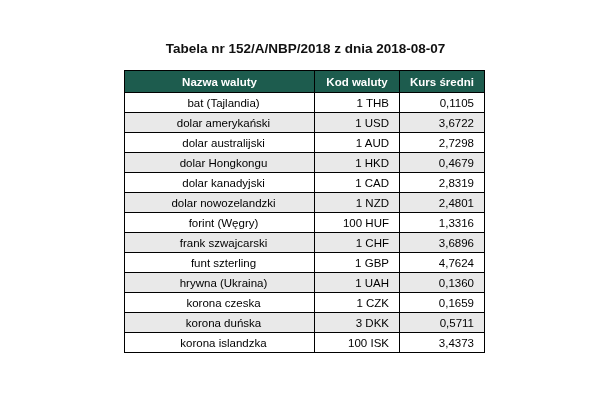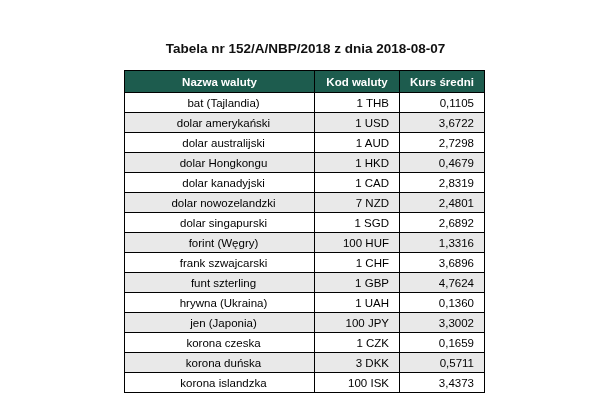--- a/index.html
+++ b/index.html
@@ -118,27 +118,22 @@
           <td class="code">1 HKD</td>
           <td class="rate">0,4679</td>
         </tr>
         <tr>
           <td class="name">dolar kanadyjski</td>
           <td class="code">1 CAD</td>
           <td class="rate">2,8319</td>
         </tr>
         <tr>
           <td class="name">dolar nowozelandzki</td>
-          <td class="code">7 NZD</td>
+          <td class="code">1 NZD</td>
           <td class="rate">2,4801</td>
-        </tr>
-        <tr>
-          <td class="name">dolar singapurski</td>
-          <td class="code">1 SGD</td>
-          <td class="rate">2,6892</td>
         </tr>
         <tr>
           <td class="name">forint (Węgry)</td>
           <td class="code">100 HUF</td>
           <td class="rate">1,3316</td>
         </tr>
         <tr>
           <td class="name">frank szwajcarski</td>
           <td class="code">1 CHF</td>
           <td class="rate">3,6896</td>
@@ -147,25 +142,20 @@
           <td class="name">funt szterling</td>
           <td class="code">1 GBP</td>
           <td class="rate">4,7624</td>
         </tr>
         <tr>
           <td class="name">hrywna (Ukraina)</td>
           <td class="code">1 UAH</td>
           <td class="rate">0,1360</td>
         </tr>
         <tr>
-          <td class="name">jen (Japonia)</td>
-          <td class="code">100 JPY</td>
-          <td class="rate">3,3002</td>
-        </tr>
-        <tr>
           <td class="name">korona czeska</td>
           <td class="code">1 CZK</td>
           <td class="rate">0,1659</td>
         </tr>
         <tr>
           <td class="name">korona duńska</td>
           <td class="code">3 DKK</td>
           <td class="rate">0,5711</td>
         </tr>
         <tr>

